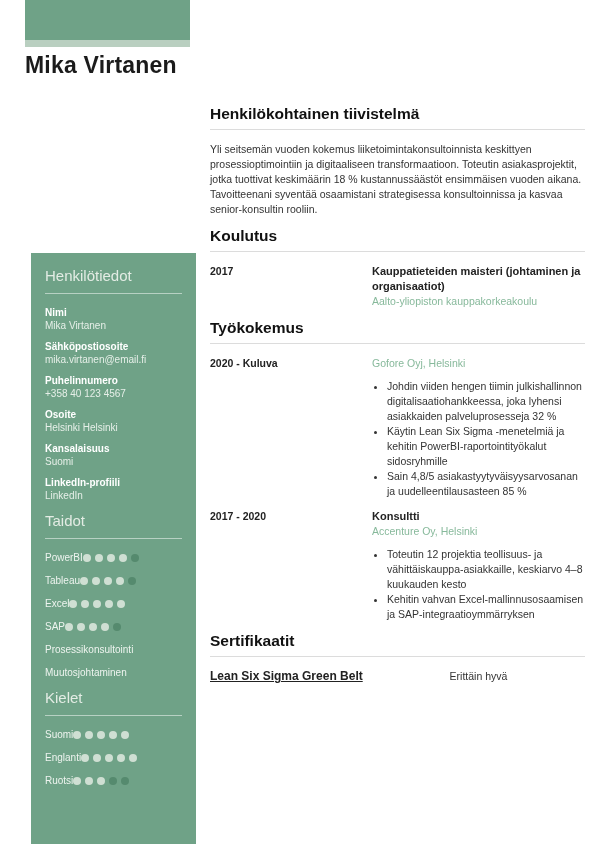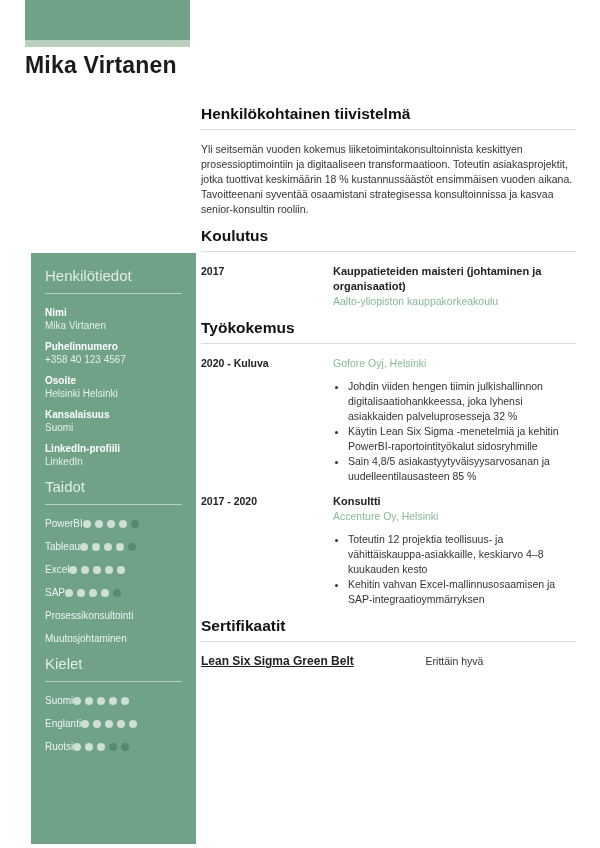--- a/index.html
+++ b/index.html
@@ -48,30 +48,30 @@
   .skill-row{
     display:flex;justify-content:flex-start;align-items:center;
     margin:0 2px 10px 2px;height:13px;
     font-size:10px;color:#eef4ef;
   }
   .dots{display:flex;gap:4px;}
   .dot{width:8px;height:8px;border-radius:50%;}
   .dot.filled{background:var(--dot-filled);}
   .dot.empty{background:var(--dot-empty);}
   
-  .main{position:absolute;left:201px;top:105px;width:375px;color:var(--text);}
+  .main{position:absolute;left:210px;top:105px;width:375px;color:var(--text);}
   .section-title{
     margin:0;font-size:15.5px;font-weight:bold;color:var(--heading);
   }
   .section-title.spaced{margin-top:10px;}
   .section-rule{border:none;border-top:1px solid var(--rule);margin:6px 0 0 0;}
   .summary-text{
     margin:12px 0 0 0;font-size:10.5px;line-height:15px;color:var(--text);
   }
-  .entry{display:grid;grid-template-columns:132px 1fr;margin-top:12px;}
+  .entry{display:grid;grid-template-columns:132px 1fr;margin-top:12px;gap:30px;}
   .entry.second{margin-top:10px;}
   .period{font-size:10.5px;font-weight:bold;color:#222;line-height:15px;}
   .role{font-size:11px;font-weight:bold;color:#222;line-height:15px;}
   .company{font-size:10.5px;color:var(--accent);line-height:15px;}
   .bullets{margin:8px 0 0 0;padding-left:15px;}
   .bullets li{font-size:10.5px;line-height:15px;color:var(--text);}
   .cert-name{font-size:12px;font-weight:bold;color:#222;white-space:nowrap;line-height:15px;text-decoration:underline;}
   .cert-level{font-size:10.5px;color:var(--text);line-height:15px;text-align:center;}
 </style>
 </head>
@@ -85,20 +85,24 @@
 <h1 class="name">Mika Virtanen</h1>
 
 <aside class="sidebar">
   <h2 class="side-title">Henkilötiedot</h2>
 
   <div class="field">
     <div class="label">Nimi</div>
     <div class="value">Mika Virtanen</div>
   </div>
   <div class="field">
+    <div class="label">Sähköpostiosoite</div>
+    <div class="value">mika.virtanen@email.fi</div>
+  </div>
+  <div class="field">
     <div class="label">Puhelinnumero</div>
     <div class="value">+358 40 123 4567</div>
   </div>
   <div class="field">
     <div class="label">Osoite</div>
     <div class="value">Helsinki Helsinki</div>
   </div>
   <div class="field">
     <div class="label">Kansalaisuus</div>
     <div class="value">Suomi</div>

